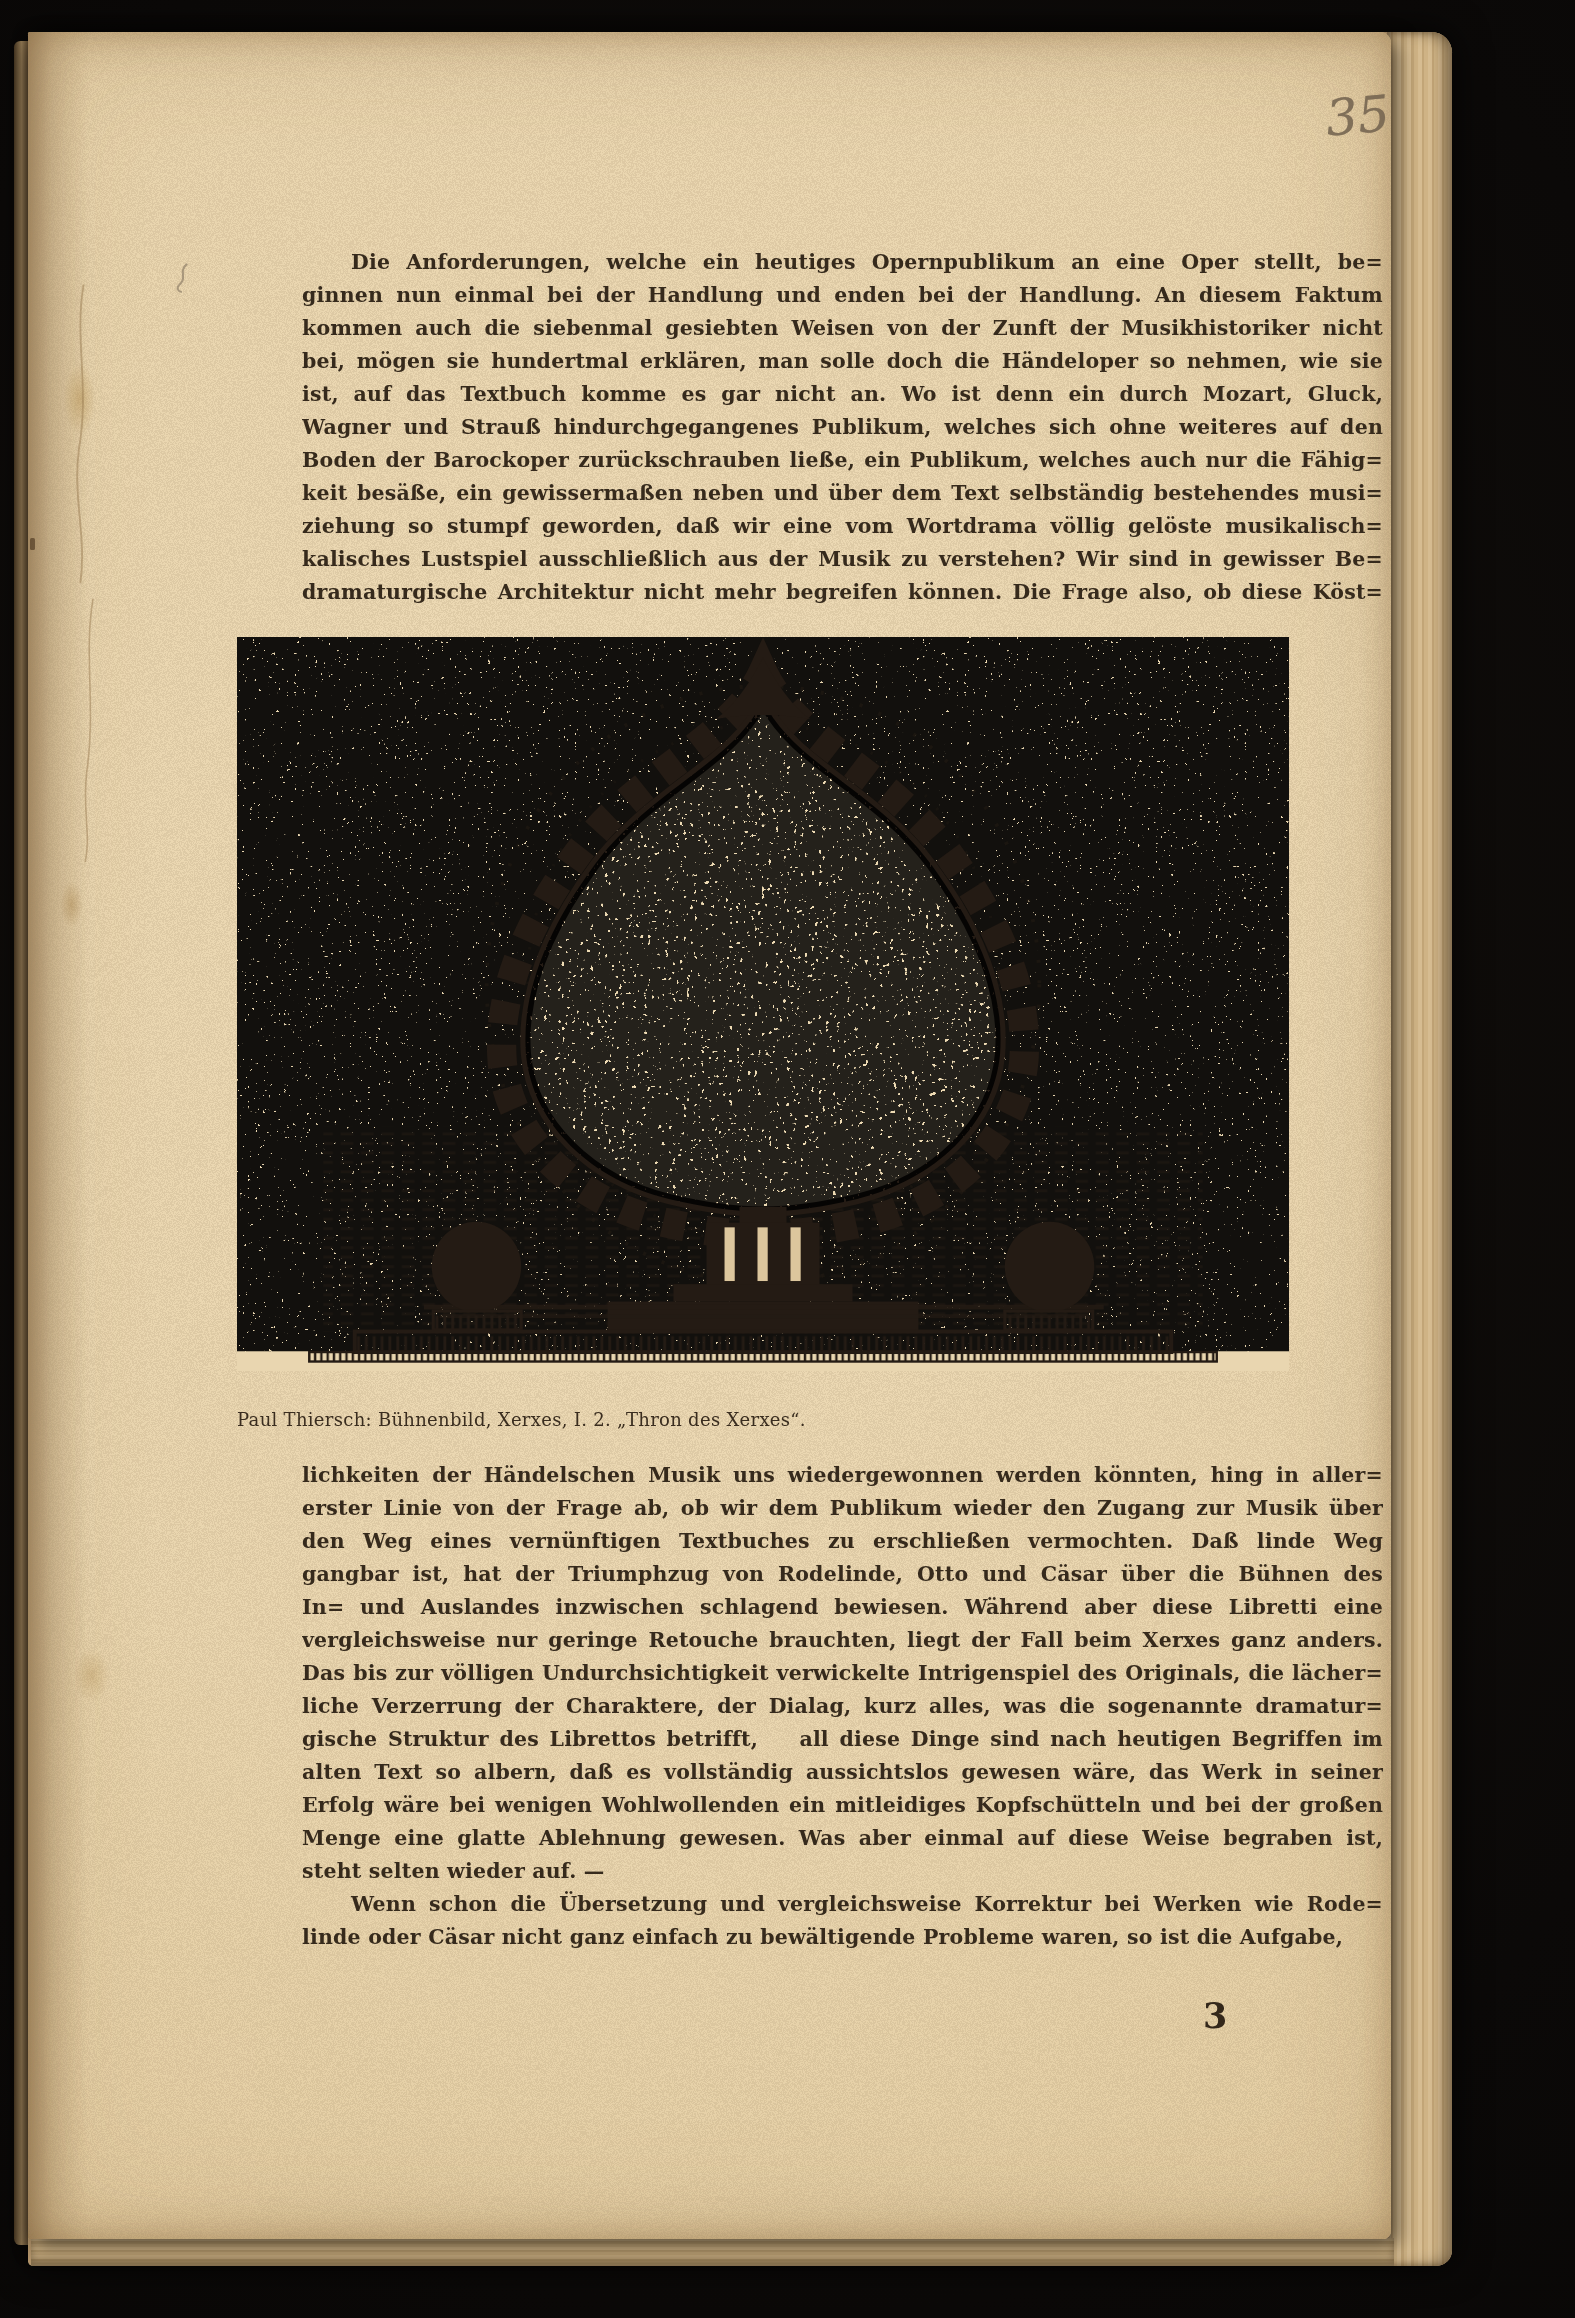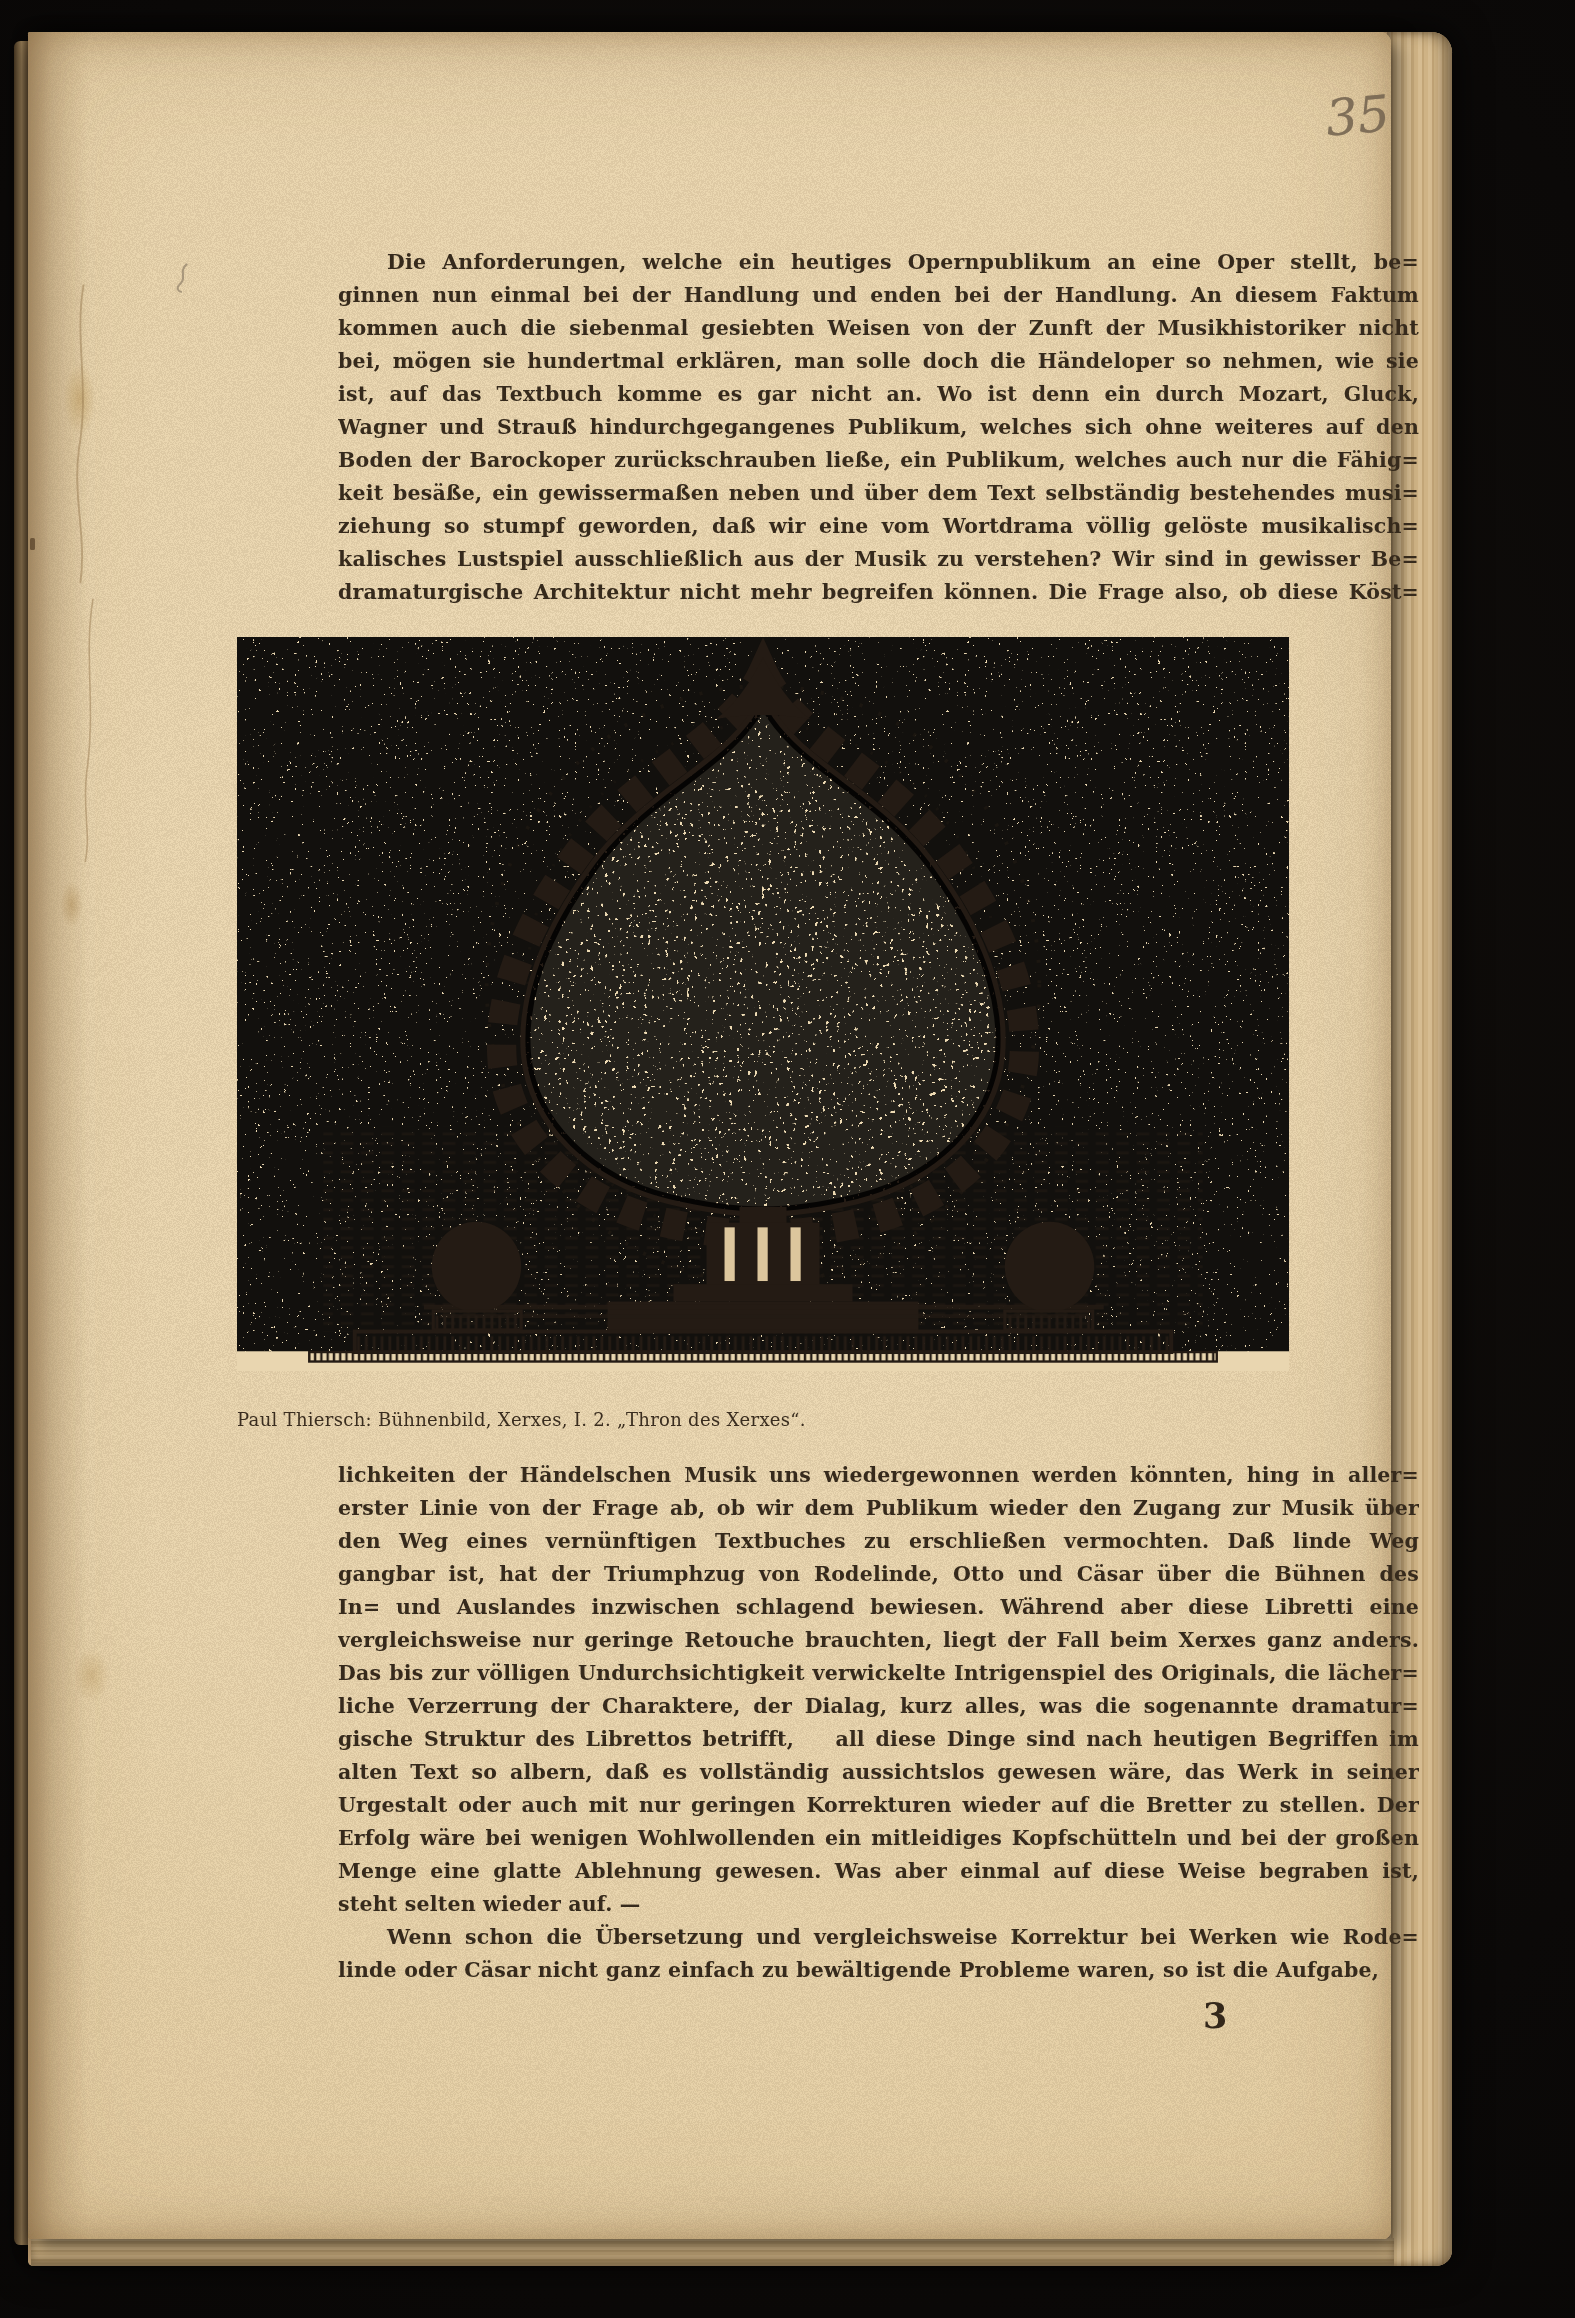--- a/index.html
+++ b/index.html
@@ -39,21 +39,21 @@
                6.3px 7.9px 20.5px rgba(0,0,0,.55);
   }
   .page::before{ 
     content:"";position:absolute;inset:0;border-radius:inherit;pointer-events:none;z-index:4;
     background:linear-gradient(90deg, rgba(92,62,28,.32) 0, rgba(92,62,28,.12) 23.6px, rgba(92,62,28,0) 61px);
   }
   .texture{position:absolute;inset:0;width:100%;height:100%;z-index:5;pointer-events:none;border-radius:inherit;}
   .content{position:absolute;inset:0;z-index:10;}
   .col{
     position:absolute;left:274px;width:1081px;color:#362a1c;
-    font-weight:700;font-size:20.5px;line-height:33px;letter-spacing:0.2px;margin-left:36px;
+    font-weight:700;font-size:20.5px;line-height:33px;letter-spacing:0.2px;
   }
   .tl{height:33px;overflow:hidden;}
   .tl.j{text-align:justify;text-align-last:justify;}
   .indent-first .tl:first-child{text-indent:49px;}
   .fig{position:absolute;left:209px;top:605px;width:1052px;height:734px;}
   .fig svg{width:100%;height:100%;display:block;}
   .caption{
     position:absolute;left:209px;top:1377px;width:1052px;
     font-size:18px;color:#3a2d1f;letter-spacing:0.3px;font-weight:500;
   }
@@ -208,21 +208,20 @@
             <div class="tl j">lichkeiten der Händelschen Musik uns wiedergewonnen werden könnten, hing in aller=</div>
             <div class="tl j">erster Linie von der Frage ab, ob wir dem Publikum wieder den Zugang zur Musik über</div>
             <div class="tl j">den Weg eines vernünftigen Textbuches zu erschließen vermochten. Daß linde Weg</div>
             <div class="tl j">gangbar ist, hat der Triumphzug von Rodelinde, Otto und Cäsar über die Bühnen des</div>
             <div class="tl j">In= und Auslandes inzwischen schlagend bewiesen. Während aber diese Libretti eine</div>
             <div class="tl j">vergleichsweise nur geringe Retouche brauchten, liegt der Fall beim Xerxes ganz anders.</div>
             <div class="tl j">Das bis zur völligen Undurchsichtigkeit verwickelte Intrigenspiel des Originals, die lächer=</div>
             <div class="tl j">liche Verzerrung der Charaktere, der Dialag, kurz alles, was die sogenannte dramatur=</div>
             <div class="tl j">gische Struktur des Librettos betrifft,  all diese Dinge sind nach heutigen Begriffen im</div>
             <div class="tl j">alten Text so albern, daß es vollständig aussichtslos gewesen wäre, das Werk in seiner</div>
-            <div class="tl j">Urgestalt oder auch mit nur geringen Korrekturen wieder auf die Bretter zu stellen. Der</div>
             <div class="tl j">Erfolg wäre bei wenigen Wohlwollenden ein mitleidiges Kopfschütteln und bei der großen</div>
             <div class="tl j">Menge eine glatte Ablehnung gewesen. Was aber einmal auf diese Weise begraben ist,</div>
             <div class="tl">steht selten wieder auf. —</div>
           </div>
         <div class="col indent-first" id="para3" style="position:relative;left:274px;top:0">
             <div class="tl j">Wenn schon die Übersetzung und vergleichsweise Korrektur bei Werken wie Rode=</div>
             <div class="tl">linde oder Cäsar nicht ganz einfach zu bewältigende Probleme waren, so ist die Aufgabe,</div>
           </div>
       </div>
 

